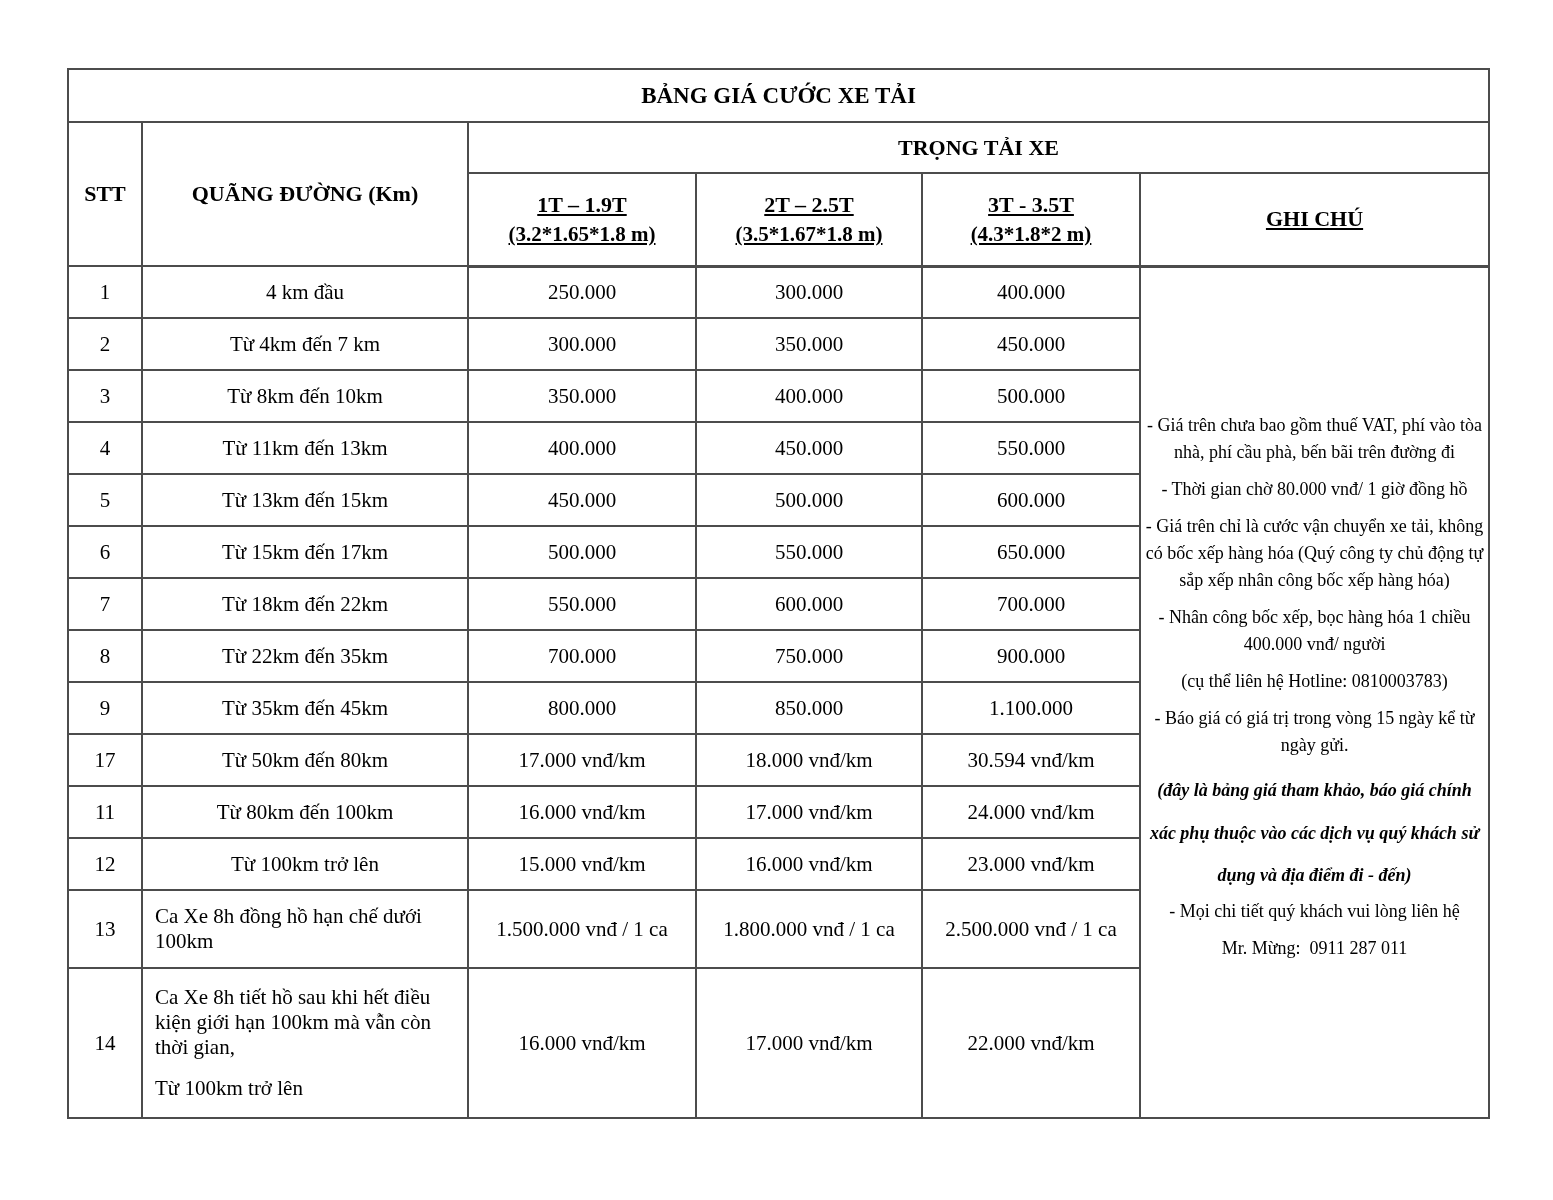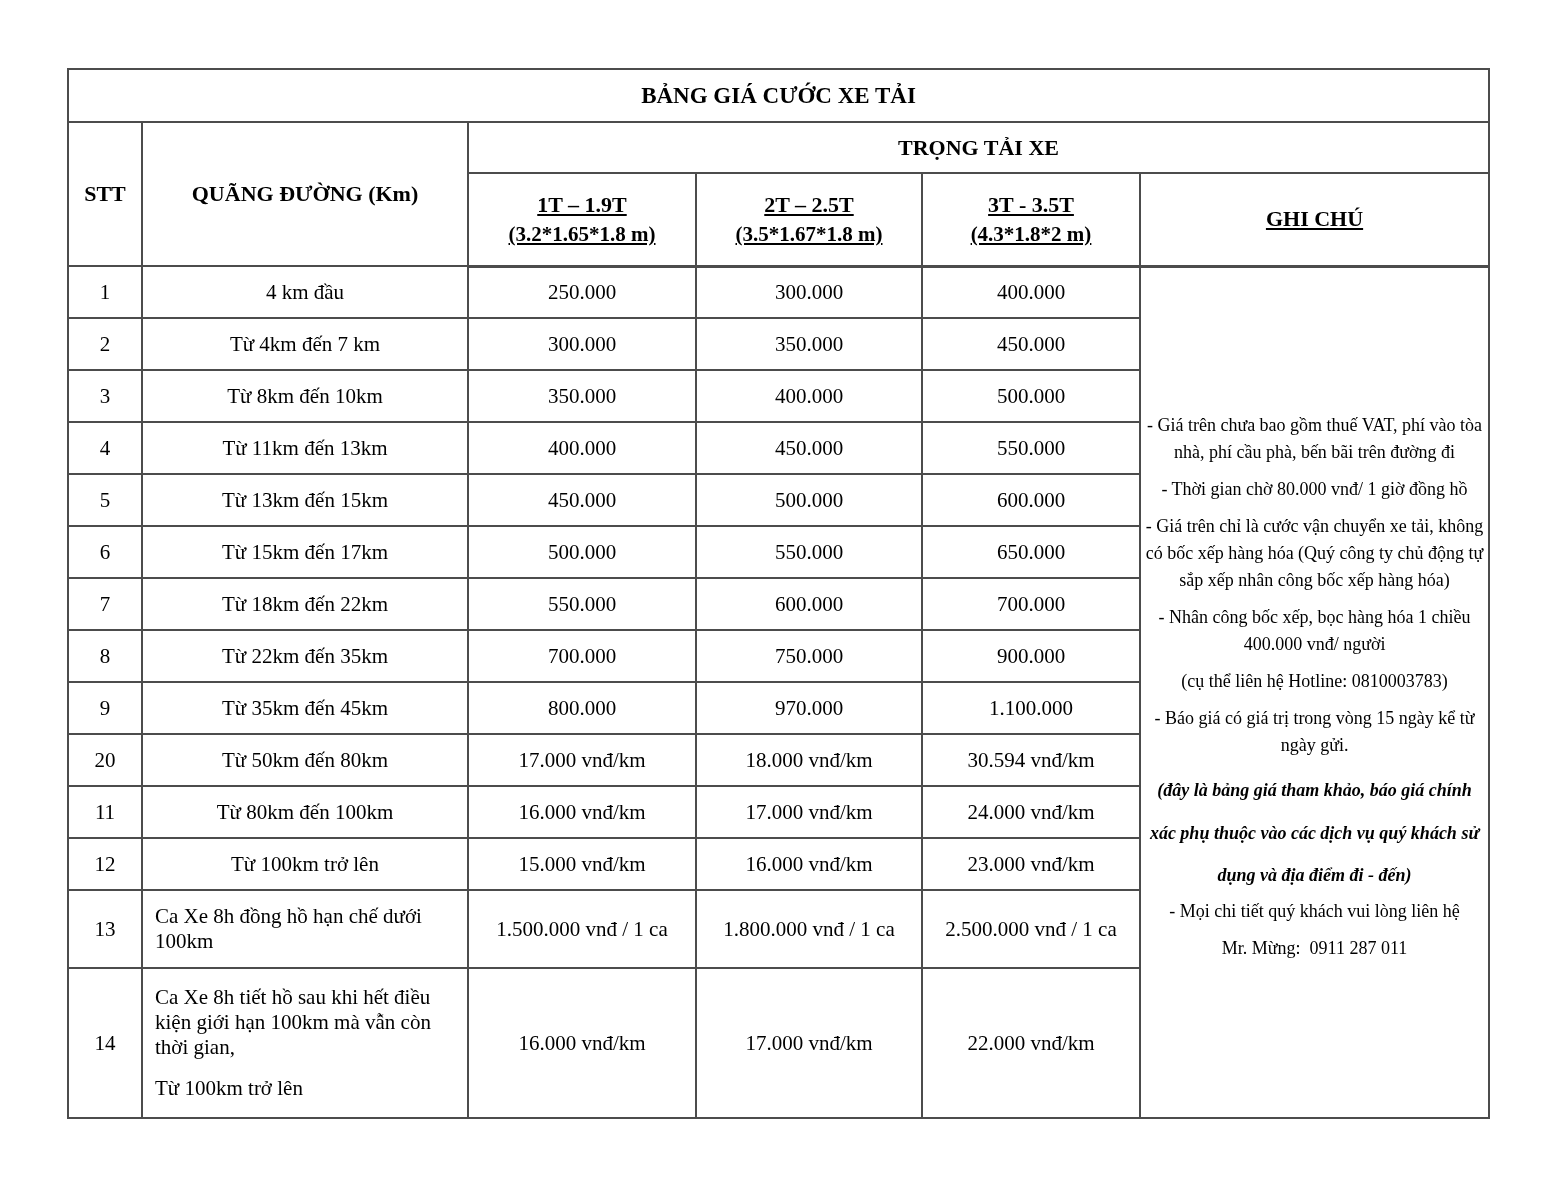--- a/index.html
+++ b/index.html
@@ -192,25 +192,25 @@
           <td>700.000</td>
           <td>750.000</td>
           <td>900.000</td>
         </tr>
         <tr>
           <td>9</td>
           <td class="distance">
             <div class="dist-line">Từ 35km đến 45km</div>
           </td>
           <td>800.000</td>
-          <td>970.000</td>
+          <td>850.000</td>
           <td>1.100.000</td>
         </tr>
         <tr>
-          <td>20</td>
+          <td>17</td>
           <td class="distance">
             <div class="dist-line">Từ 50km đến 80km</div>
           </td>
           <td>17.000 vnđ/km</td>
           <td>18.000 vnđ/km</td>
           <td>30.594 vnđ/km</td>
         </tr>
         <tr>
           <td>11</td>
           <td class="distance">

